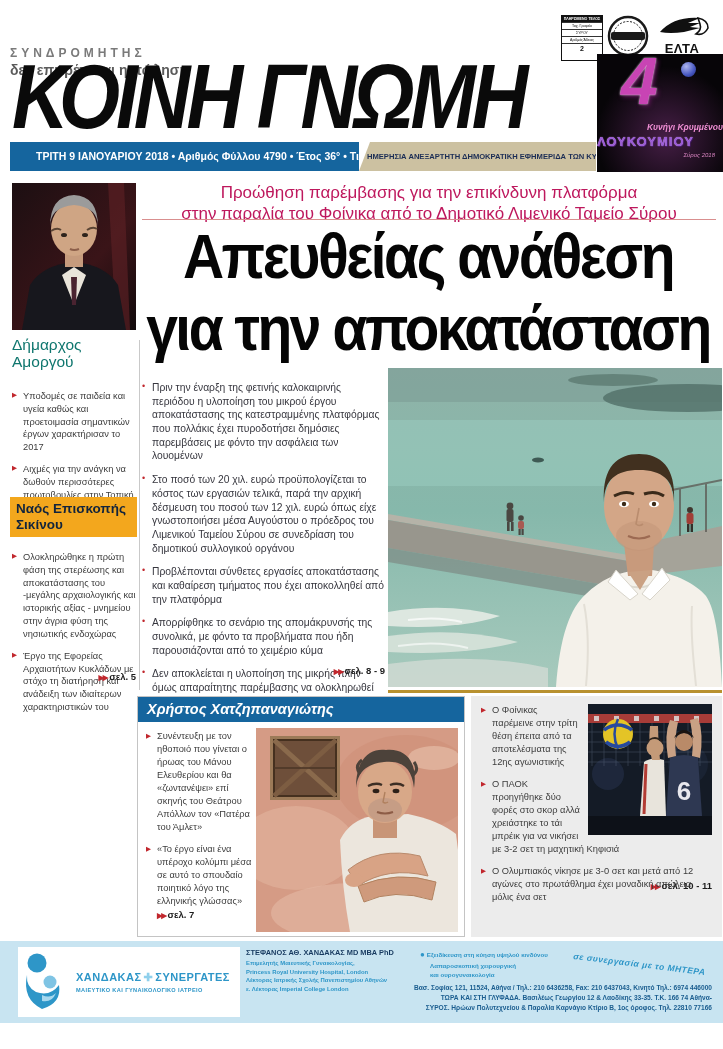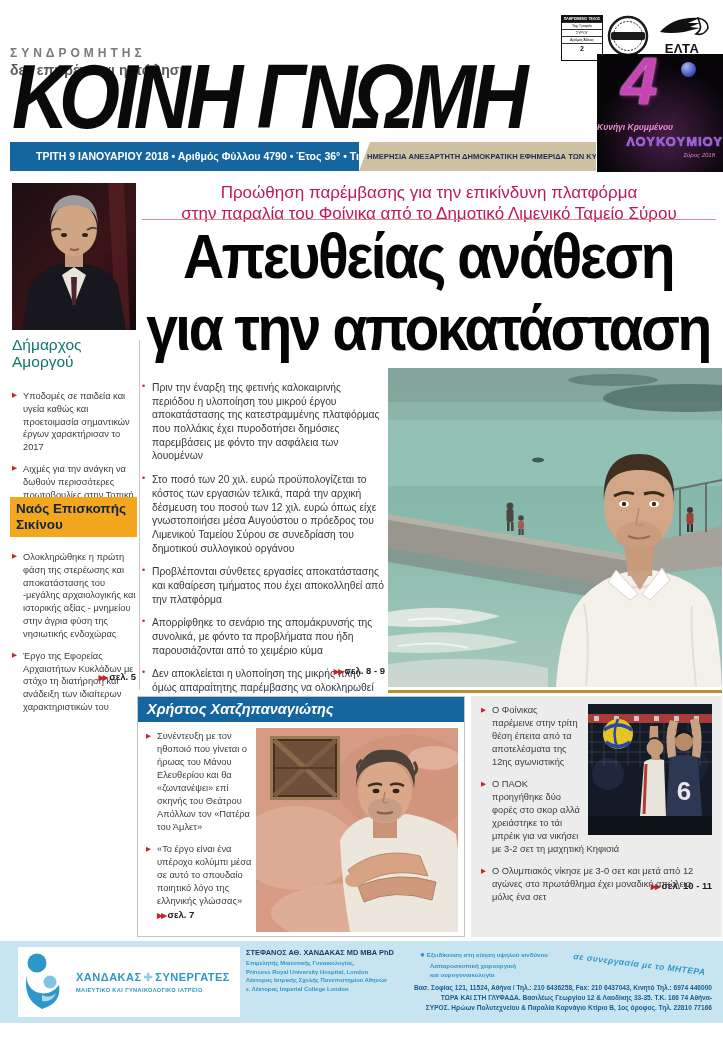--- a/index.html
+++ b/index.html
@@ -26,23 +26,23 @@
   .masthead{left:12px;top:44px;width:582px;height:96px;display:flex;align-items:flex-end;overflow:visible;}
   .masthead span{font-size:77px;font-weight:900;font-style:italic;letter-spacing:-4px;color:#0a0a0a;
                  white-space:nowrap;transform:scale(1.02,1.18);transform-origin:0 88%;line-height:1;}
 
   .promo{left:597px;top:54px;width:126px;height:118px;background:#070508;overflow:hidden;
          background-image:radial-gradient(circle at 55% 70%, rgba(120,50,120,.55), rgba(0,0,0,0) 65%);}
   .promo .four{position:absolute;left:24px;top:-6px;font-size:66px;font-weight:900;font-style:italic;color:#c844b4;
                text-shadow:0 0 2px #fff,2px 2px 4px #5e1458;line-height:1;}
   .promo .sphere{position:absolute;left:84px;top:8px;width:15px;height:15px;border-radius:50%;
                  background:radial-gradient(circle at 35% 30%,#aeb6ee,#4656c0 60%,#202a70);}
-  .promo .script{position:absolute;left:0;top:68px;width:126px;text-align:left;font-size:8.5px;font-style:italic;
+  .promo .script{position:absolute;left:0;top:68px;width:126px;text-align:right;font-size:8.5px;font-style:italic;
                  font-weight:bold;color:#ef8fd4;}
-  .promo .event{position:absolute;left:0;top:80px;width:126px;text-align:right;font-size:13px;font-weight:900;
+  .promo .event{position:absolute;left:0;top:80px;width:126px;text-align:left;font-size:13px;font-weight:900;
                 letter-spacing:1px;color:#9a5ad6;text-shadow:0 0 1px #e9c0ff,1px 1px 0 #3c1060;}
   .promo .edition{position:absolute;right:8px;top:98px;font-size:6px;font-style:italic;color:#d884c0;}
 
   .datebar{left:10px;top:142px;width:349px;height:29px;background:#15659e;color:#fff;
            font-size:10.5px;font-weight:bold;line-height:29px;padding-left:26px;box-sizing:border-box;white-space:nowrap;}
   .tagline{left:359px;top:142px;width:237px;height:29px;background:#ccc1a1;color:#1b2d55;
            clip-path:polygon(11px 0,100% 0,100% 100%,0 100%);
            font-size:7.6px;font-weight:bold;line-height:29px;text-align:center;white-space:nowrap;box-sizing:border-box;padding-left:8px;}
 
   

